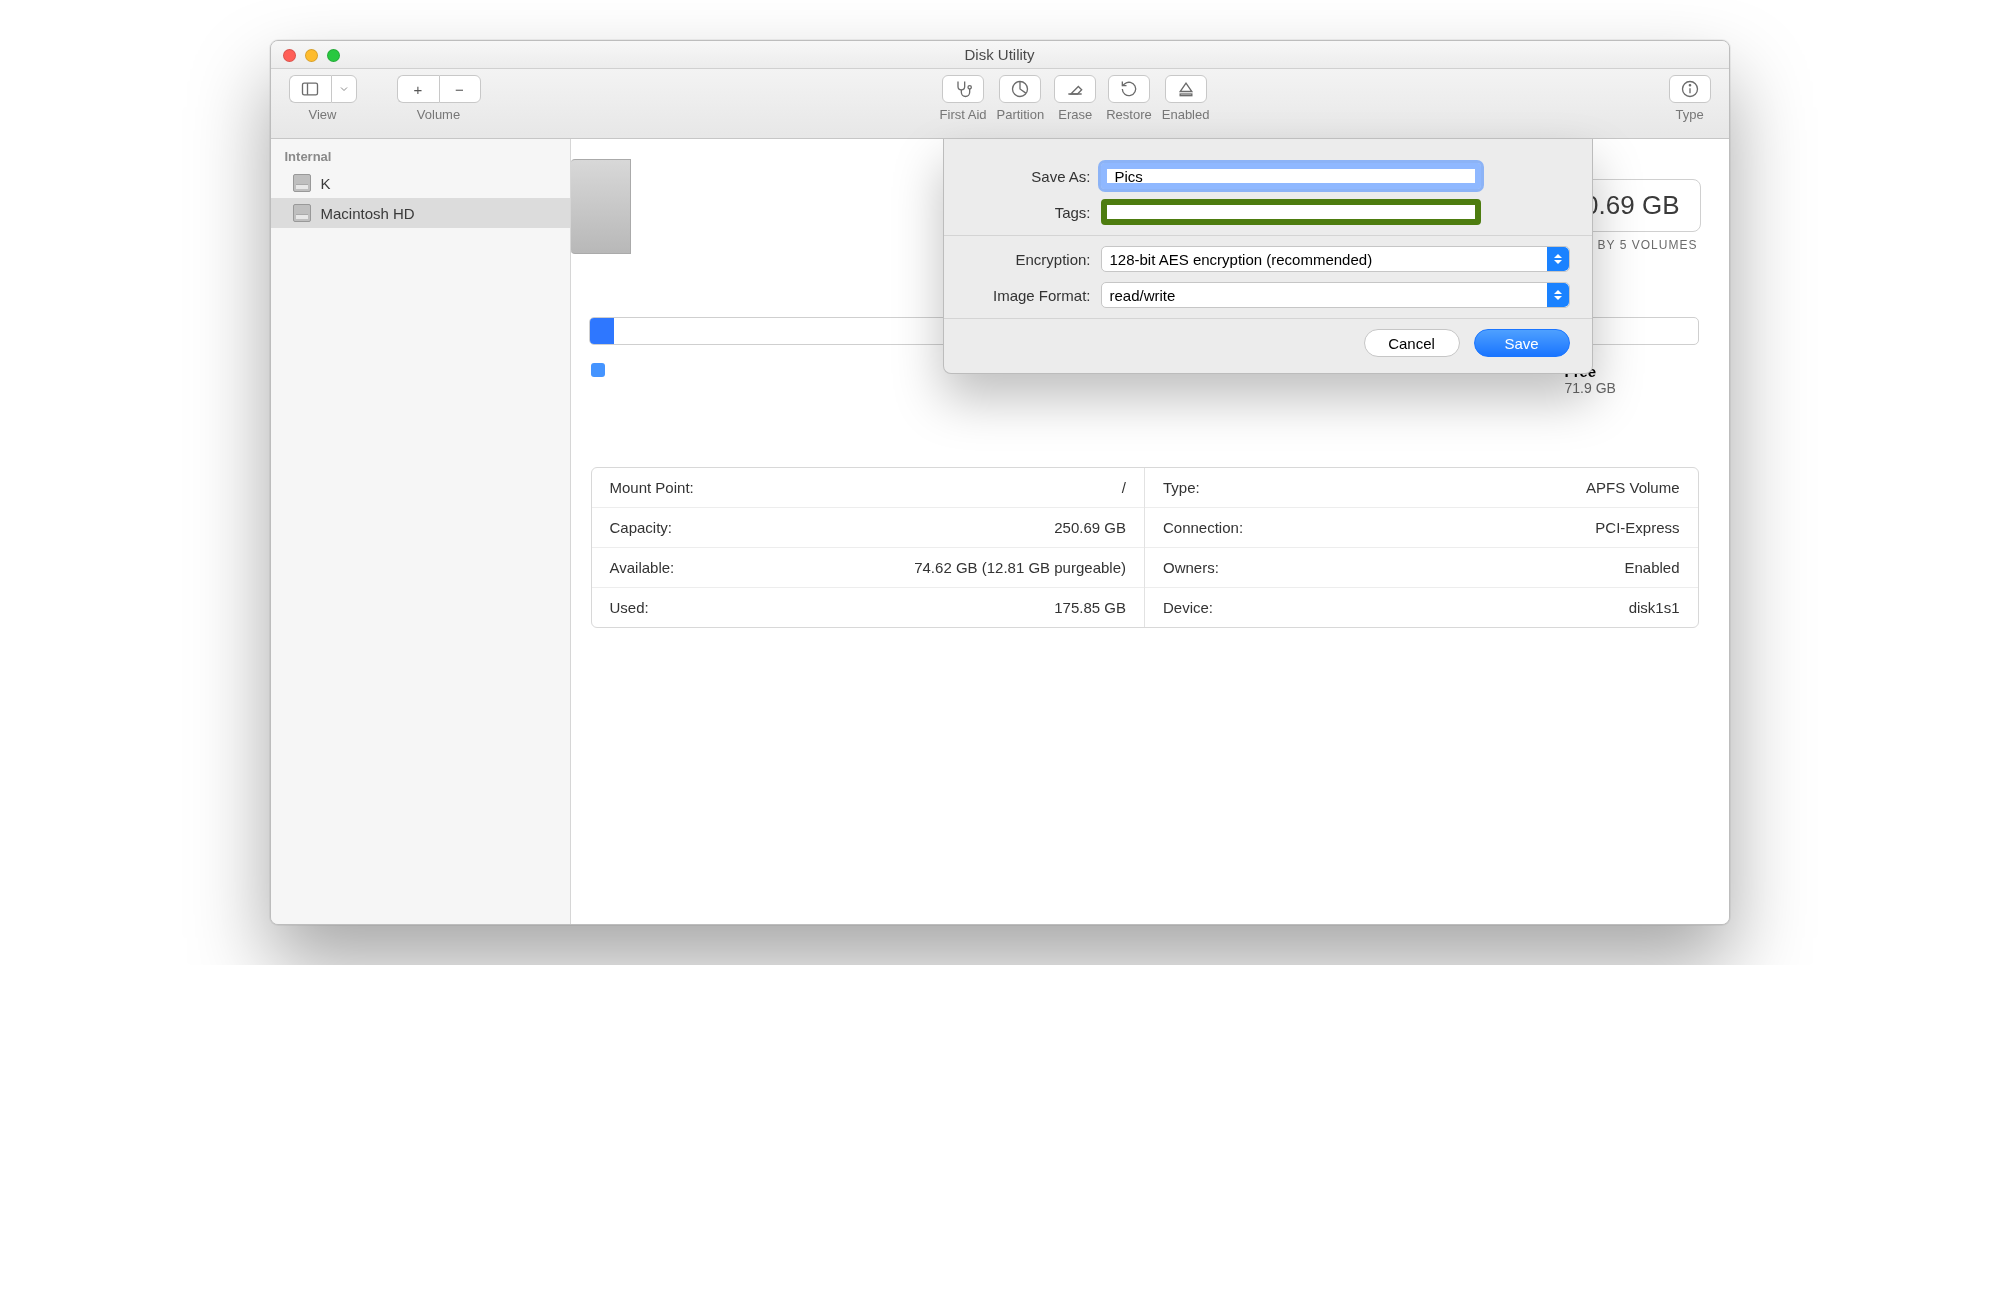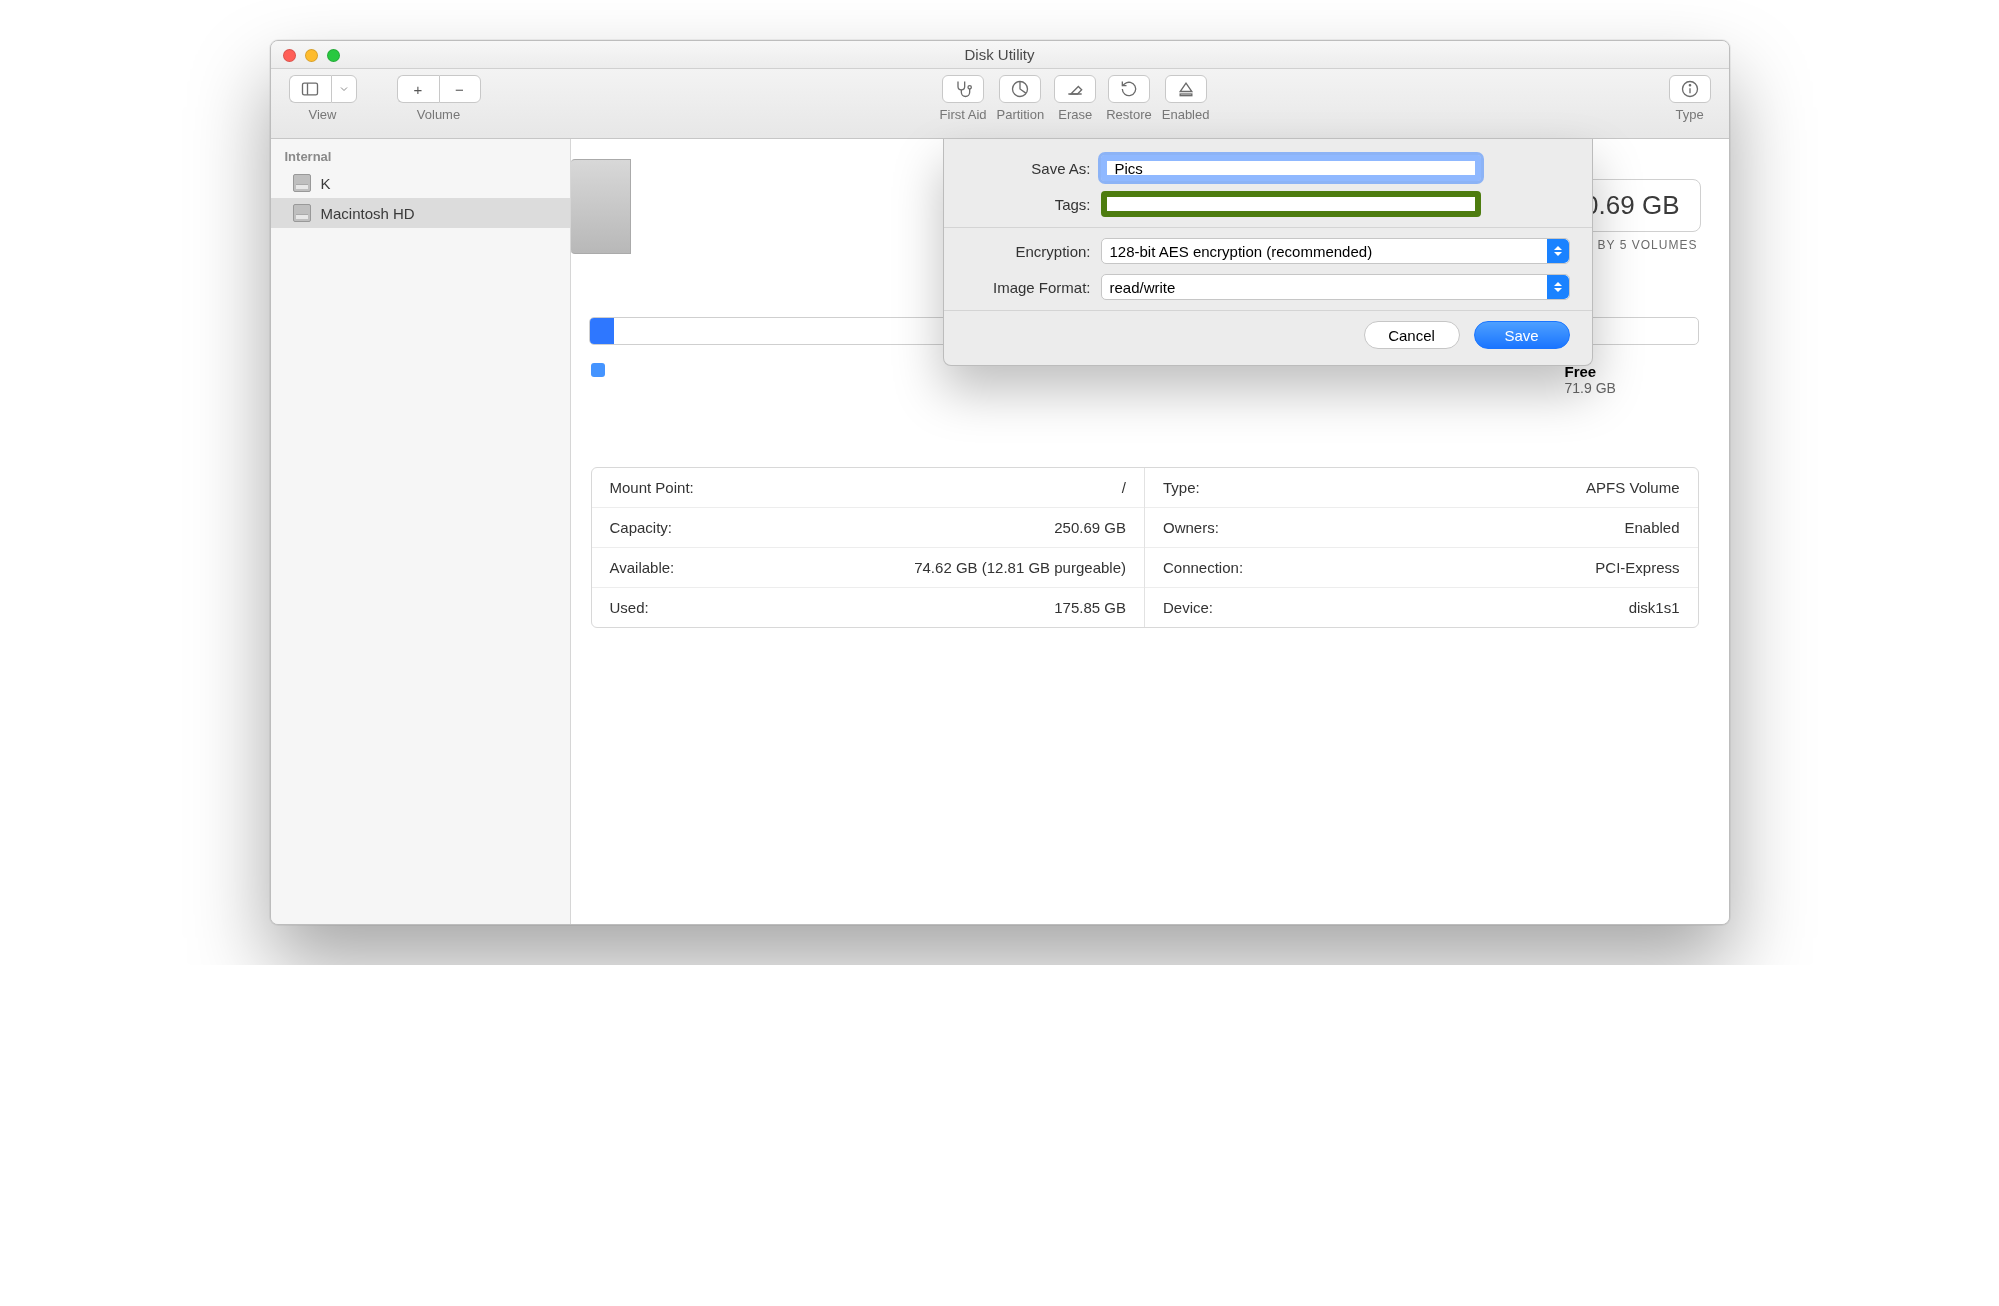--- a/index.html
+++ b/index.html
@@ -47,21 +47,21 @@
   .bar { position:absolute; left:18px; top:178px; right:30px; height:28px; border:1px solid #cfcfcf; border-radius:5px; background:#fff; overflow:hidden; display:flex; }
   .seg1{width:2.2%;background:#2e77ff}.seg2{width:58%;background:#fff0}.seg3{width:2%;background:#7fbfe8}.seg4{width:1.3%;background:#4a4a4a}
   
   .details { position:absolute; left:20px; right:30px; top:328px; border:1px solid #d8d8d8; border-radius:6px; display:flex; font-size:15px; color:#333; background:#fff; }
   .col { flex:1; }
   .col:first-child{border-right:1px solid #e2e2e2}
   .drow { display:flex; justify-content:space-between; padding:11px 18px; border-bottom:1px solid #ededed; }
   .drow:last-child{border-bottom:none}
   .drow .k{color:#333}.drow .v{color:#333}
   
-  .sheet { position:absolute; left:372px; top:0; width:650px; background:#ececec; border:1px solid #bcbcbc; border-top:none; border-radius:0 0 8px 8px; box-shadow:0 25px 50px rgba(0,0,0,.25); z-index:50; padding: 16px 22px 16px; }
+  .sheet { position:absolute; left:372px; top:0; width:650px; background:#ececec; border:1px solid #bcbcbc; border-top:none; border-radius:0 0 8px 8px; box-shadow:0 25px 50px rgba(0,0,0,.25); z-index:50; padding: 24px 22px 16px; }
   .frow { display:flex; align-items:center; margin-bottom:10px; }
   .flab { width:135px; text-align:right; padding-right:10px; font-size:15px; color:#333; }
   .finput { flex:1; height:26px; border:6px solid #4d7c0f; border-radius:4px; background:#fff; padding:0 8px; font-size:15px; }
   .finput.focus{ outline:3px solid rgba(62,133,255,.55); border-color:#8fb8ff; }
   .popbtn { flex:1; height:26px; border:1px solid #c6c6c6; border-radius:5px; background:#fff; display:flex; align-items:center; padding:0 8px; font-size:15px; position:relative; }
   .popbtn .car { position:absolute; right:0; top:0; bottom:0; width:22px; background:#1a82ff; border-radius:0 5px 5px 0; display:flex; flex-direction:column; align-items:center; justify-content:center; }
   .car::before,.car::after{content:"";width:0;height:0;border-left:4px solid transparent;border-right:4px solid transparent}
   .car::before{border-bottom:4px solid #fff;margin-bottom:2px}
   .car::after{border-top:4px solid #fff}
   .foldico{width:18px;height:14px;background:#6cc3f0;border-radius:2px;margin-right:8px;position:relative}
@@ -241,26 +241,26 @@
               <span class="k">Used:</span>
               <span class="v">175.85 GB</span>
             </div>
         </div>
         <div class="col">
           <div class="drow">
               <span class="k">Type:</span>
               <span class="v">APFS Volume</span>
             </div>
           <div class="drow">
+              <span class="k">Connection:</span>
+              <span class="v">PCI-Express</span>
+            </div>
+          <div class="drow">
               <span class="k">Owners:</span>
               <span class="v">Enabled</span>
-            </div>
-          <div class="drow">
-              <span class="k">Connection:</span>
-              <span class="v">PCI-Express</span>
             </div>
           <div class="drow">
               <span class="k">Device:</span>
               <span class="v">disk1s1</span>
             </div>
         </div>
       </div>
 
       <div class="sheet">
         <div class="frow">

